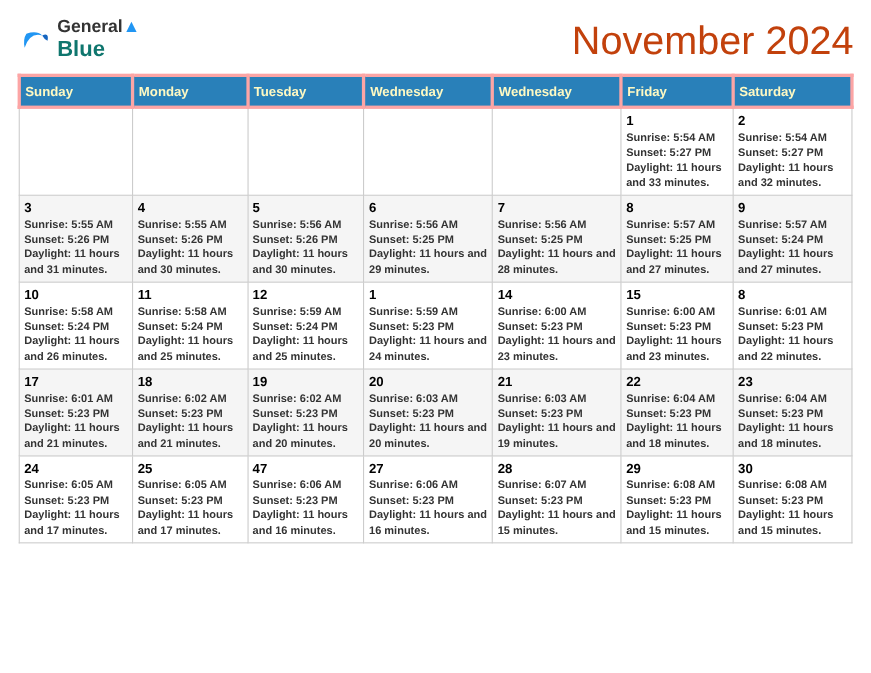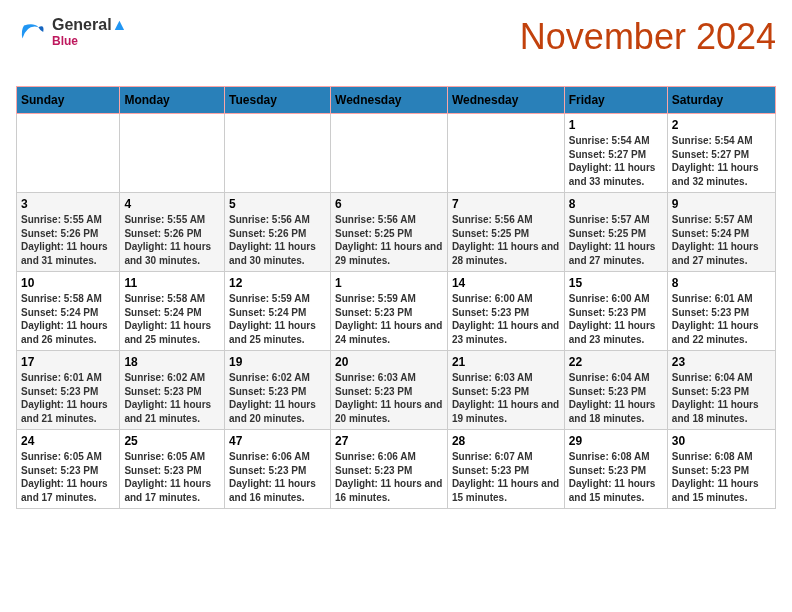--- a/index.html
+++ b/index.html
@@ -7,21 +7,21 @@
       font-family: Arial, sans-serif;
       background: #fff;
       width: 792px;
       min-height: 612px;
       padding: 16px;
     }
     .header {
       display: flex;
       justify-content: space-between;
       align-items: flex-start;
-      margin-bottom: 28px;
+      margin-bottom: 9px;
     }
     .logo {
       display: flex;
       align-items: center;
       gap: 4px;
     }
     .logo-bird {
       width: 32px;
       height: 32px;
     }
@@ -37,26 +37,26 @@
       font-size: 16px;
       color: #555;
     }
     table {
       width: 100%;
       border-collapse: collapse;
       font-size: 11px;
     }
     thead tr th {
       background-color: #2980b9;
-      color: #000000;
+      color: #fef9c3;
       padding: 6px 4px;
       text-align: left;
       font-size: 12px;
       font-weight: bold;
-      border: 1px solid #fca5a5;
+      border: 3px solid #fca5a5;
     }
     tbody tr td {
       border: 1px solid #ccc;
       padding: 4px;
       vertical-align: top;
       min-height: 70px;
       height: 78px;
     }
     tbody tr:nth-child(even) td {
       background-color: #f5f5f5;
@@ -84,21 +84,21 @@
 <body>
 
 <div class="header">
   <div class="logo">
     <svg class="logo-bird" viewBox="0 0 40 40" xmlns="http://www.w3.org/2000/svg">
       <path d="M8 28 Q14 10 28 14 Q22 8 10 12 Q6 18 8 28Z" fill="#2196F3"></path>
       <path d="M28 14 Q36 10 34 20 Q30 18 28 14Z" fill="#1565C0"></path>
     </svg>
     <div>
       <div style="font-size:16px;font-weight:bold;color:#333;">General<span style="color:#2196F3;">▲</span></div>
-      <div style="font-size:12px;font-weight:bold;color:#be185d;">Blue</div>
+      <div style="font-size:20px;font-weight:bold;color:#0f766e;">Blue</div>
     </div>
   </div>
   <div class="title-block">
     <div class="month-title">November 2024</div>
   </div>
 </div>
 
 <table>
   <thead>
     <tr>

